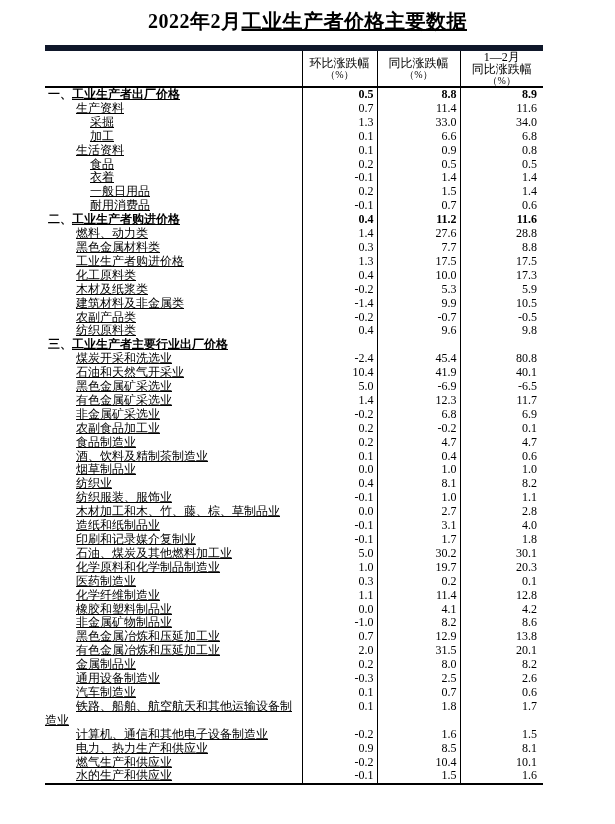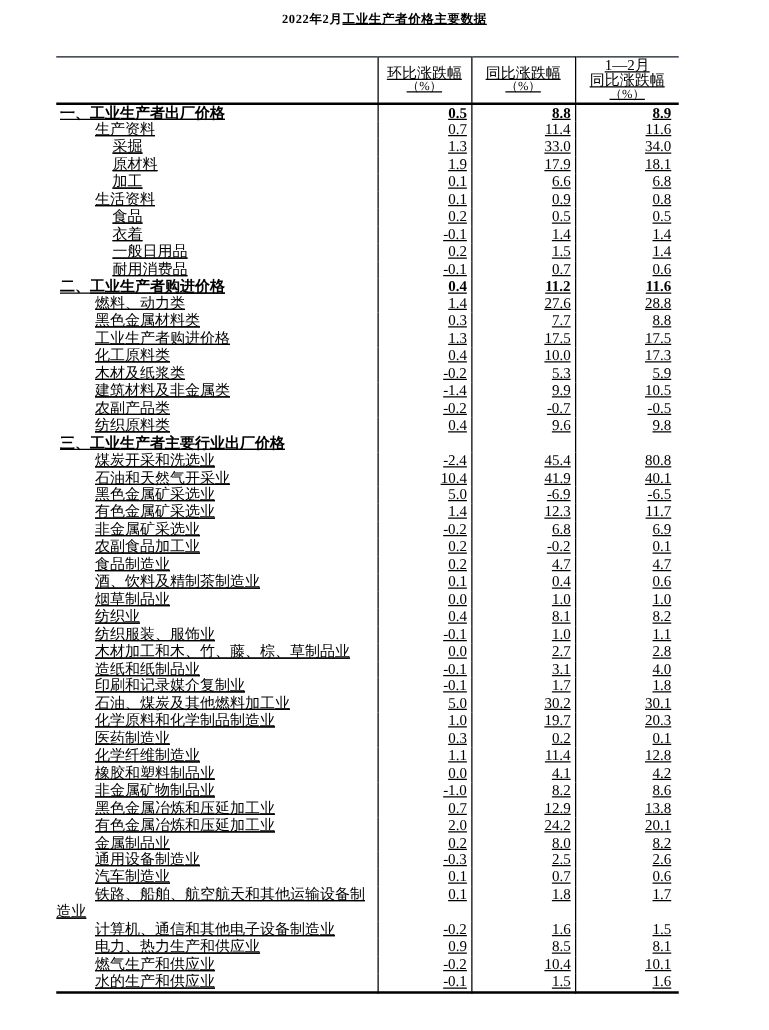--- a/index.html
+++ b/index.html
@@ -2,28 +2,28 @@
 <html><head>
 <meta charset="utf-8">
 <style>
   html,body{margin:0;padding:0;}
   body{
     width:615px;height:824px;background:#ffffff;color:#000000;
     font-family:"Liberation Serif","DejaVu Serif",serif;
     position:relative;overflow:hidden;
   }
   .page-title{
-    text-align:center;padding-top:8px;font-size:10px;font-weight:bold;
+    text-align:center;padding-top:8px;font-size:20px;font-weight:bold;
     letter-spacing:0.5px;
   }
   .page-title .t-underline{text-decoration:underline;}
   table.data-table{
     position:absolute;left:45px;top:45px;width:498px;
     border-collapse:collapse;table-layout:fixed;
-    border-top:1px solid #0f172a;border-bottom:2px solid #000;text-decoration:underline;
+    border-top:6px solid #0f172a;border-bottom:2px solid #000;
   }
   col.c-label{width:257px;}
   col.c-v1{width:75px;}
   col.c-v2{width:83px;}
   col.c-v3{width:83px;}
   thead tr{height:37px;}
   thead{border-bottom:2px solid #000;}
   th{
     font-weight:normal;padding:0;vertical-align:middle;text-align:center;
     font-size:12px;line-height:12px;
@@ -90,26 +90,20 @@
         <td class="num bl">11.4</td>
         <td class="num bl num-last">11.6</td>
       </tr>
       <tr>
         <td class="label-cell indent-2"><span class="row-link">采掘</span></td>
         <td class="num bl">1.3</td>
         <td class="num bl">33.0</td>
         <td class="num bl num-last">34.0</td>
       </tr>
       <tr>
-        <td class="label-cell indent-2"><span class="row-link">原材料</span></td>
-        <td class="num bl">1.9</td>
-        <td class="num bl">17.9</td>
-        <td class="num bl num-last">18.1</td>
-      </tr>
-      <tr>
         <td class="label-cell indent-2"><span class="row-link">加工</span></td>
         <td class="num bl">0.1</td>
         <td class="num bl">6.6</td>
         <td class="num bl num-last">6.8</td>
       </tr>
       <tr>
         <td class="label-cell indent-1"><span class="row-link">生活资料</span></td>
         <td class="num bl">0.1</td>
         <td class="num bl">0.9</td>
         <td class="num bl num-last">0.8</td>
@@ -320,21 +314,21 @@
       </tr>
       <tr>
         <td class="label-cell indent-1"><span class="row-link">黑色金属冶炼和压延加工业</span></td>
         <td class="num bl">0.7</td>
         <td class="num bl">12.9</td>
         <td class="num bl num-last">13.8</td>
       </tr>
       <tr>
         <td class="label-cell indent-1"><span class="row-link">有色金属冶炼和压延加工业</span></td>
         <td class="num bl">2.0</td>
-        <td class="num bl">24.2</td>
+        <td class="num bl">31.5</td>
         <td class="num bl num-last">20.1</td>
       </tr>
       <tr>
         <td class="label-cell indent-1"><span class="row-link">金属制品业</span></td>
         <td class="num bl">0.2</td>
         <td class="num bl">8.0</td>
         <td class="num bl num-last">8.2</td>
       </tr>
       <tr>
         <td class="label-cell indent-1"><span class="row-link">通用设备制造业</span></td>

